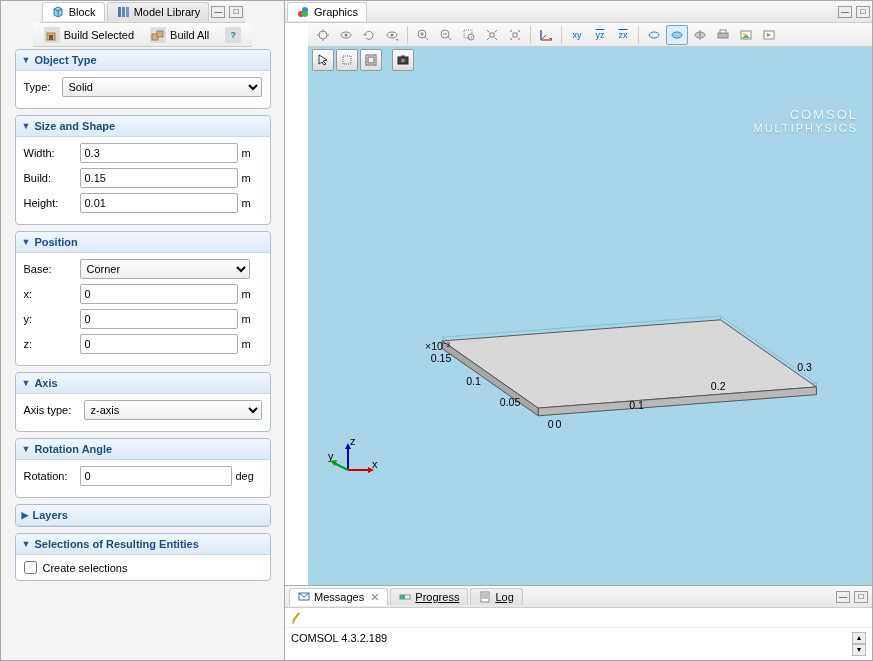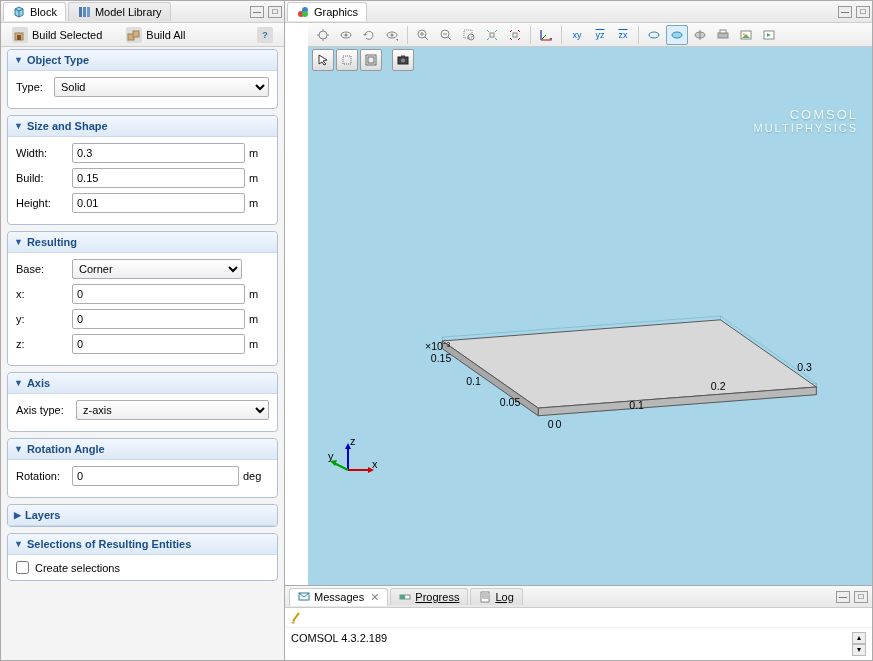--- a/index.html
+++ b/index.html
@@ -1,24 +1,24 @@
 <!DOCTYPE html>
 <html><head>
 <meta charset="utf-8">
 <style>
 * { box-sizing: border-box; margin: 0; padding: 0; font-family: Tahoma, Arial, sans-serif; font-size: 11px; }
 body { background: #fff; width: 873px; height: 661px; display: flex; overflow: hidden; }
-.left-panel { width: 285px; height: 661px; border: 1px solid #aaa; display: flex; flex-direction: column; background: #f4f4f4; }
+.left-panel { width: 285px; height: 661px; border: 1px solid #aaa; display: flex; flex-direction: column; background: #f4f4f4; align-items: center; }
 .right-panel { flex: 1; height: 661px; border: 1px solid #aaa; border-left: none; display: flex; flex-direction: column; }
 .tab-bar { height: 22px; background: linear-gradient(#f8f8f8,#e8e8e8); border-bottom: 1px solid #ccc; display: flex; align-items: center; padding: 0 2px; }
 .tab { display: flex; align-items: center; gap: 4px; padding: 2px 8px; background: #fff; border: 1px solid #ccc; border-bottom: none; border-radius: 3px 3px 0 0; margin-right: 2px; cursor: pointer; }
 .tab.inactive { background: linear-gradient(#f0f0f0,#e0e0e0); }
 .tab-icons { margin-left: auto; display: flex; gap: 4px; }
 .winbtn { width: 14px; height: 12px; border: 1px solid #999; background: #eee; font-size: 8px; display: flex; align-items: center; justify-content: center; cursor: pointer; }
-.toolbar { height: 24px; background: linear-gradient(#fbfbfb,#ececec); border-bottom: 1px solid #ccc; display: flex; align-items: center; padding: 0 4px; gap: 10px; }
+.toolbar { height: 24px; background: linear-gradient(#fbfbfb,#ececec); border-bottom: 1px solid #ccc; display: flex; align-items: center; padding: 0 4px; gap: 2px; }
 .tbtn { height: 20px; padding: 0 6px; border: 1px solid transparent; border-radius: 2px; display: flex; align-items: center; gap: 4px; cursor: pointer; }
 .ticon { width: 16px; height: 16px; background:#ddd; border-radius:2px; display:flex; align-items:center; justify-content:center; font-size:9px; }
 .scroll-area { flex:1; overflow-y:auto; padding: 2px 6px 6px 6px; background:#f4f4f4; }
 .section { border:1px solid #aebfd6; border-radius:4px; margin-bottom:6px; background:#fff; }
 .section-header { background: linear-gradient(#f2f7fe,#dde9f7); color:#1a4e8a; font-weight:bold; padding:4px 6px; border-bottom:1px solid #cbd8ea; border-radius:4px 4px 0 0; display:flex; align-items:center; gap:4px; cursor:pointer; }
 .tri { color:#2a5a9e; font-size:9px; }
 .section-body { padding:6px 8px; }
 .row { display:flex; align-items:center; margin-bottom:5px; gap:4px; }
 .row label { width:52px; color:#000; }
 .row input[type=text] { flex:1; height:20px; border:1px solid #abadb3; padding:0 4px; background:#fff; border-radius:2px; }
@@ -132,21 +132,21 @@
             <label>Height:</label>
             <input type="text" value="0.01" style="">
             <span class="unit">m</span>
           </div>
       </div>
     </div>
 
     <div class="section">
       <div class="section-header">
         <span class="tri">▼</span>
-        <span>Resulting</span>
+        <span>Position</span>
       </div>
       <div class="section-body">
         <div class="row">
             <label>Base:</label>
             <select style="flex:0 0 170px"><option>Corner</option></select>
           </div>
         <div class="row">
             <label>x:</label>
             <input type="text" value="0" style="">
             <span class="unit">m</span>

